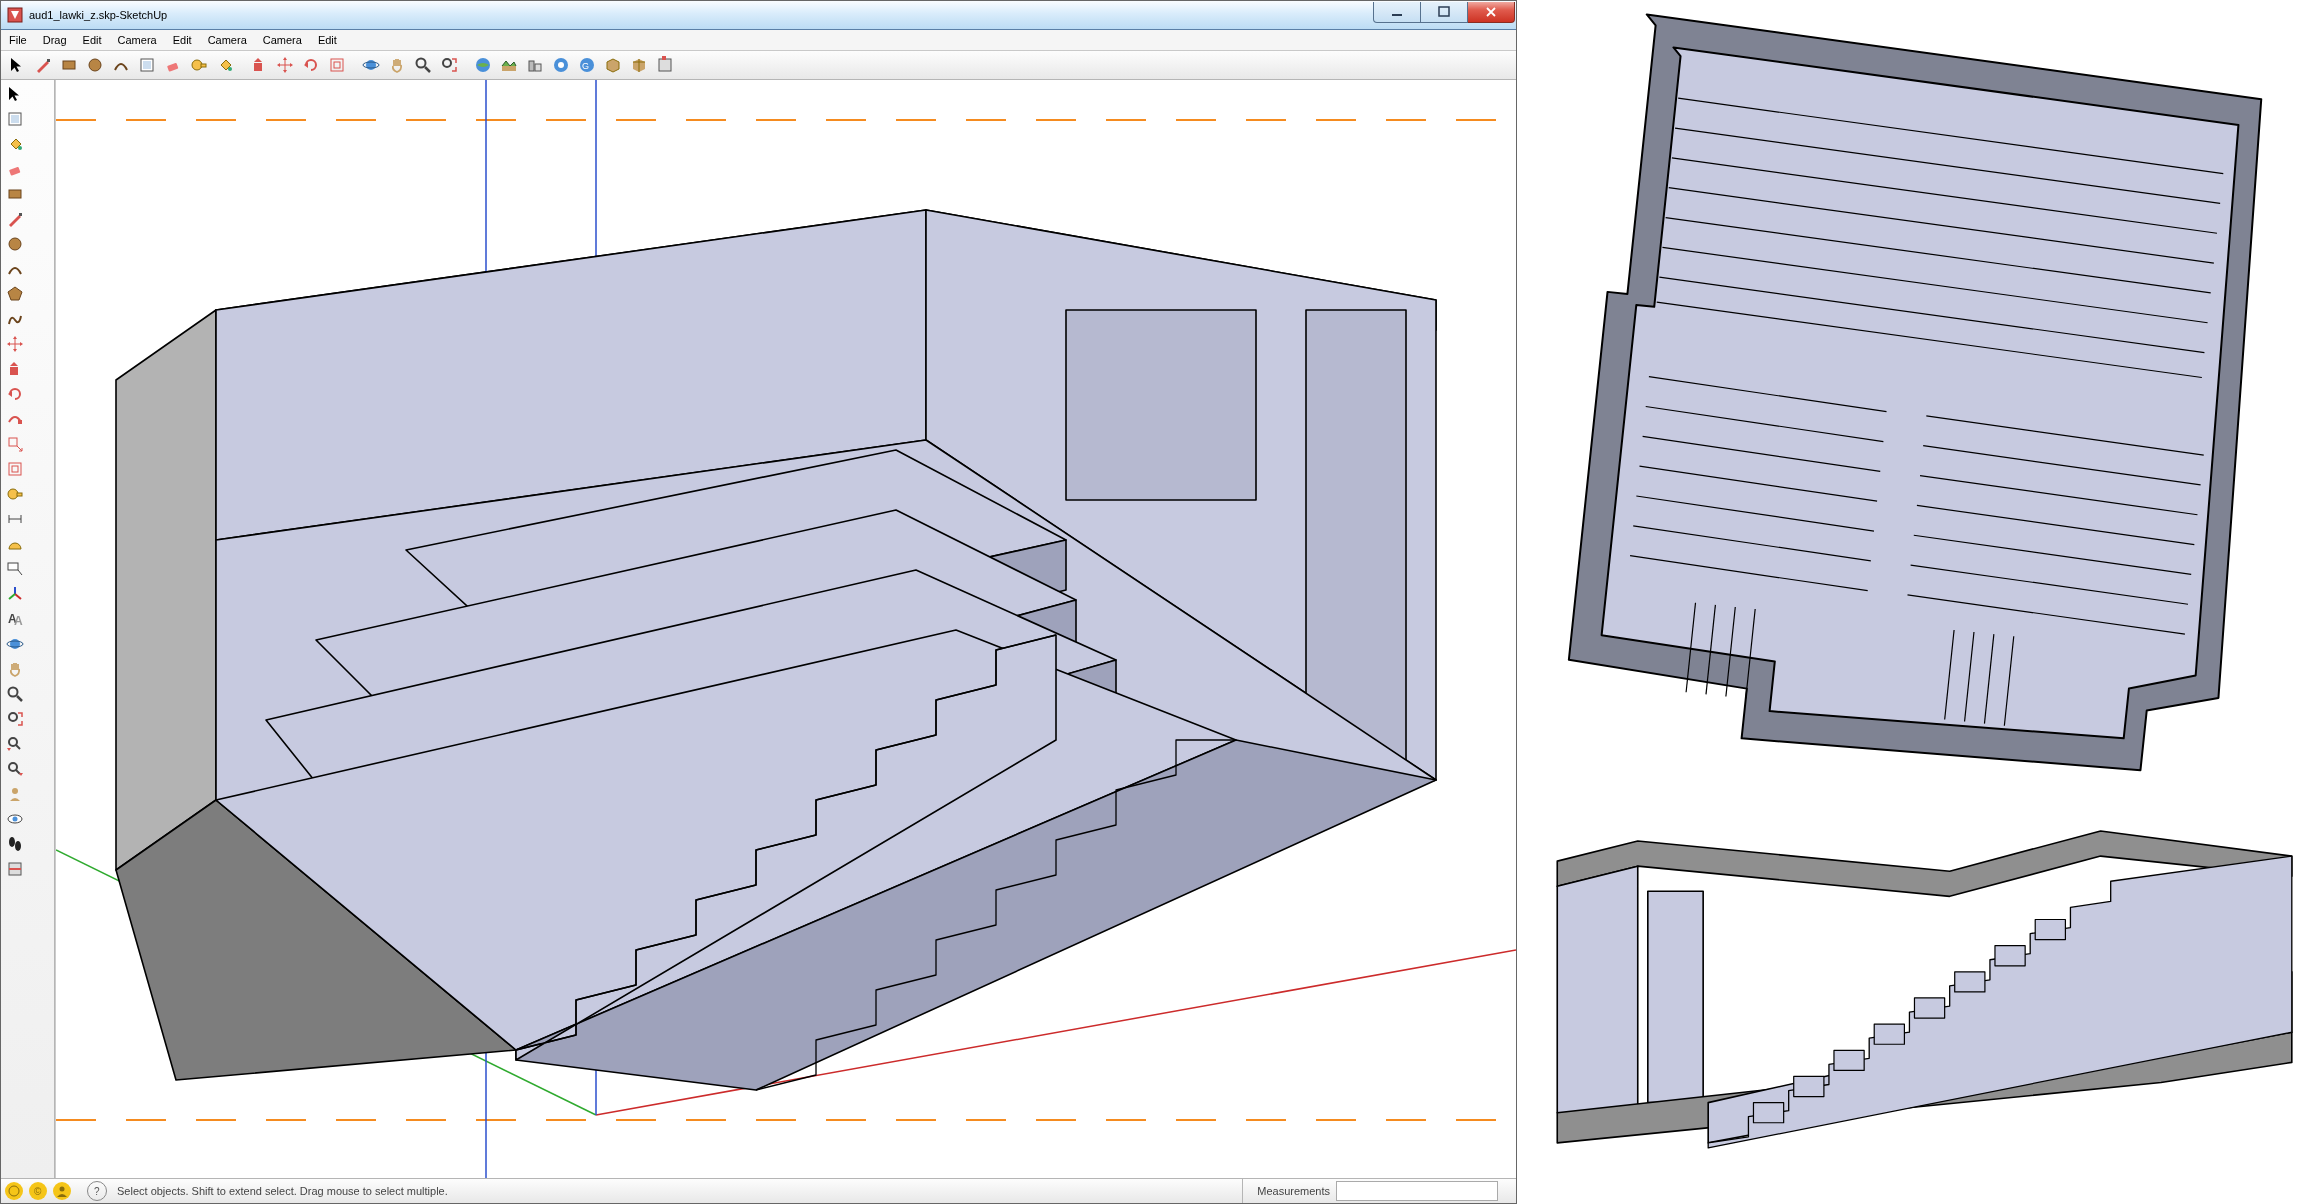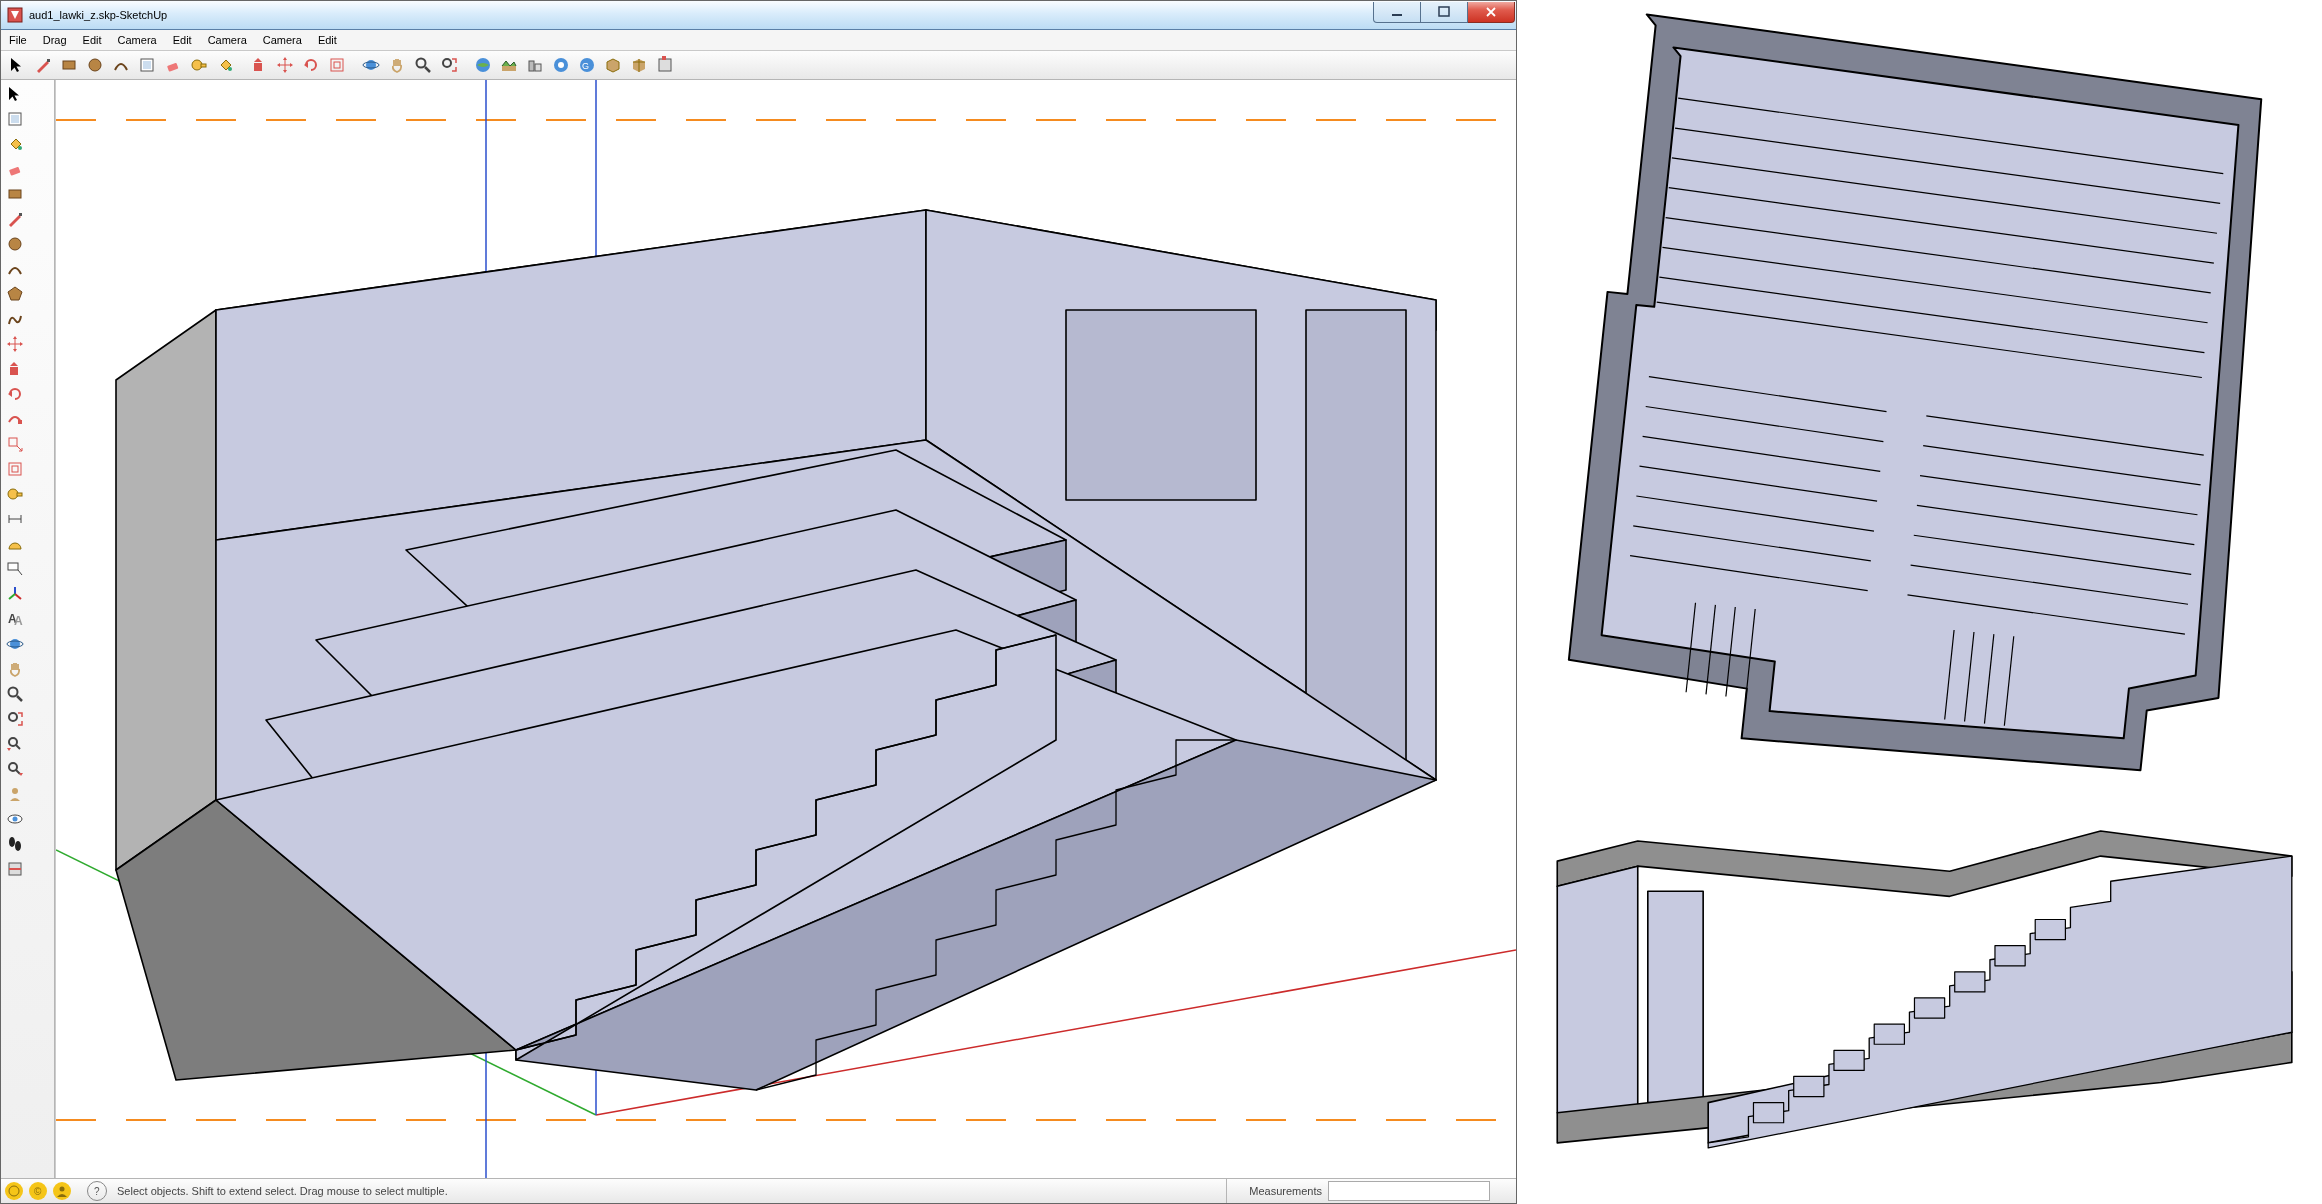--- a/index.html
+++ b/index.html
@@ -26,21 +26,21 @@
   
   .content{flex:1;display:flex;min-height:0;}
   .left-toolbox{width:54px;background:linear-gradient(#fdfdfd,#efefef);border-right:1px solid #b5b5b5;display:flex;flex-direction:column;flex-wrap:wrap;align-content:flex-start;gap:1px;padding:2px;box-sizing:border-box;}
   .tool-btn{width:24px;height:24px;display:flex;align-items:center;justify-content:center;}
   .viewport{flex:1;background:#fff;position:relative;overflow:hidden;border-left:1px solid #ccc;}
   .viewport svg{position:absolute;inset:0;}
   
   .statusbar{height:24px;background:linear-gradient(#fdfdfd,#e8e8e8);border-top:1px solid #b5b5b5;display:flex;align-items:center;padding:0 4px;gap:6px;}
   .status-circle{width:18px;height:18px;border-radius:50%;display:flex;align-items:center;justify-content:center;}
   .status-help{flex:1;color:#444;padding-left:4px;}
-  .measure-box{border-left:1px solid #b5b5b5;padding:0 22px;height:100%;display:flex;align-items:center;color:#444;}
+  .measure-box{border-left:1px solid #b5b5b5;padding:0 14px;height:100%;display:flex;align-items:center;color:#444;}
   .measure-val{width:160px;height:18px;border:1px solid #aaa;background:#fff;margin-left:6px;}
   
   .right-panel{flex:1;display:flex;flex-direction:column;background:#fff;}
   .right-top{flex:0 0 800px;position:relative;}
   .right-bottom{flex:1;position:relative;}
   .right-panel svg{position:absolute;inset:0;width:100%;height:100%;}
 </style>
 </head>
 <body>
 

